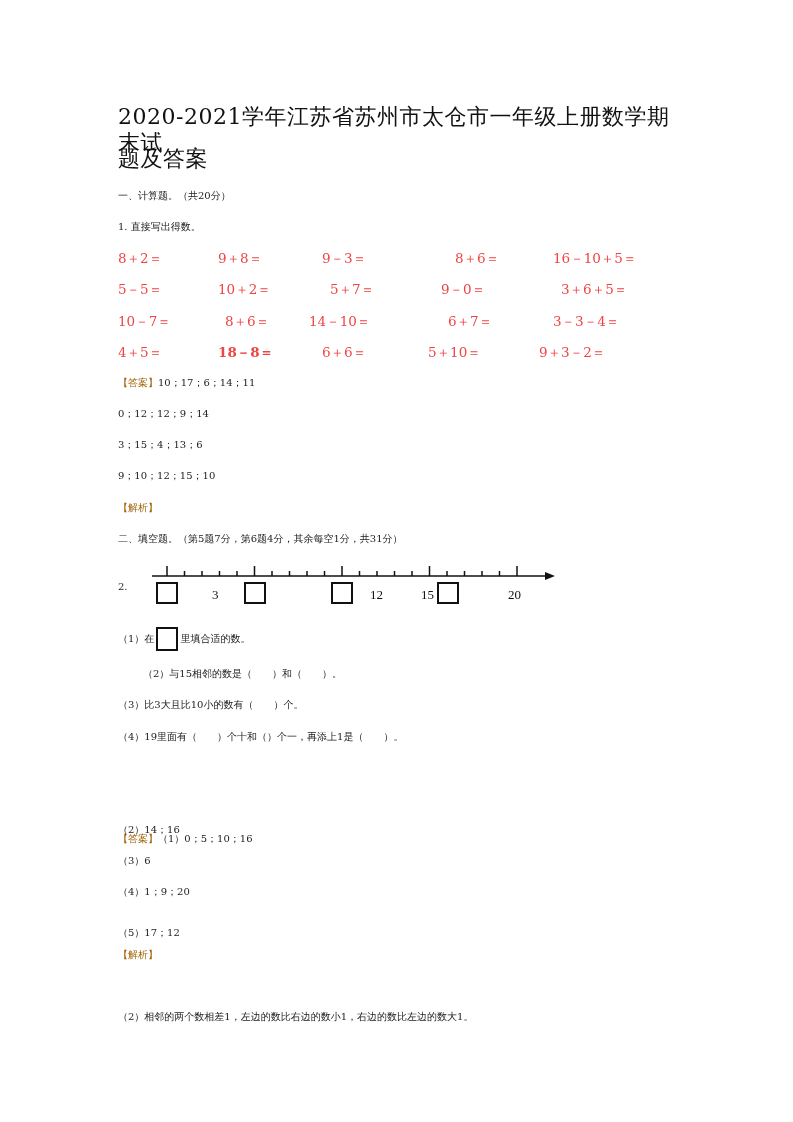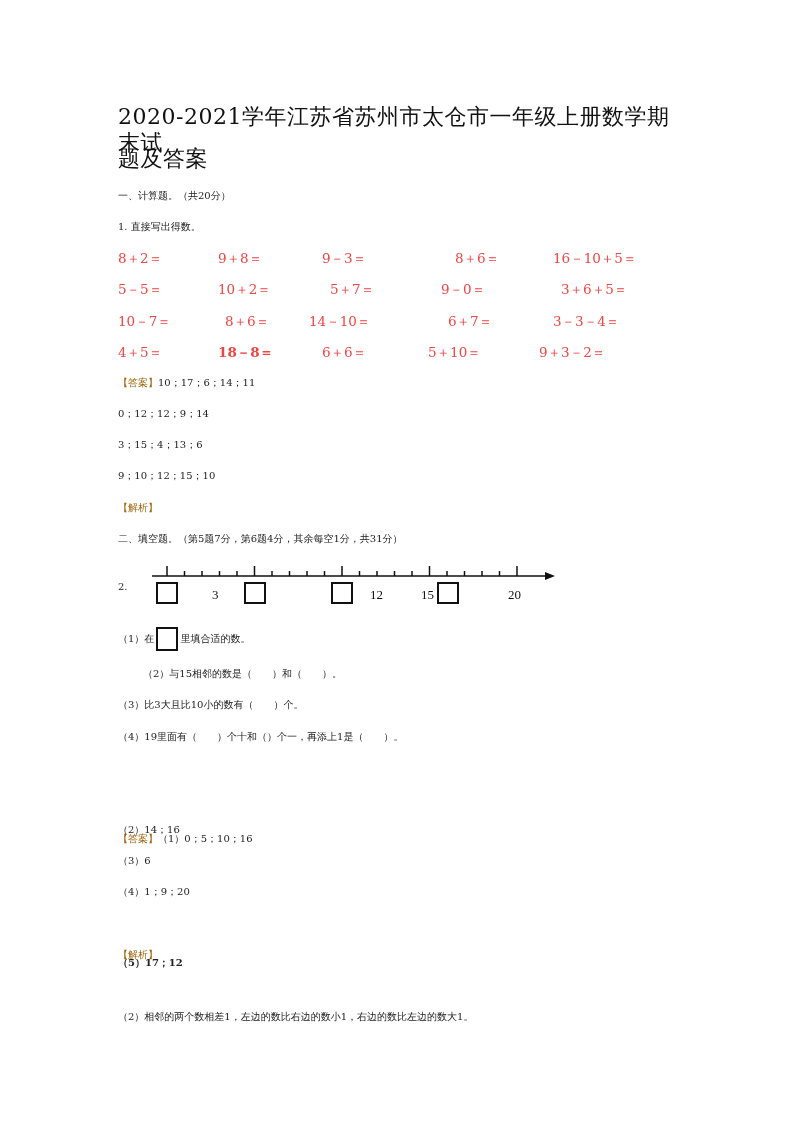--- a/index.html
+++ b/index.html
@@ -104,18 +104,18 @@
   <div class="line" style="top:665px;margin-left:25px;">（2）与15相邻的数是（　　）和（　　）。</div>
   <div class="line" style="top:696px;">（3）比3大且比10小的数有（　　）个。</div>
   <div class="line" style="top:728px;">（4）19里面有（　　）个十和（）个一，再添上1是（　　）。</div>
 
   <div class="line" style="top:782px;margin-top:48px;">
     <span class="tag">【答案】</span><span>（1）0；5；10；16</span>
   </div>
   <div class="line" style="top:821px;">（2）14；16</div>
   <div class="line" style="top:852px;">（3）6</div>
   <div class="line" style="top:883px;">（4）1；9；20</div>
-  <div class="line" style="top:954px;font-weight:bold;">（5）17；12</div>
+  <div class="line" style="top:924px;">（5）17；12</div>
   <div class="line tag" style="top:946px;">【解析】</div>
 
   <div class="line" style="top:1008px;">（2）相邻的两个数相差1，左边的数比右边的数小1，右边的数比左边的数大1。</div>
 
 </div>
 
 </body></html>

